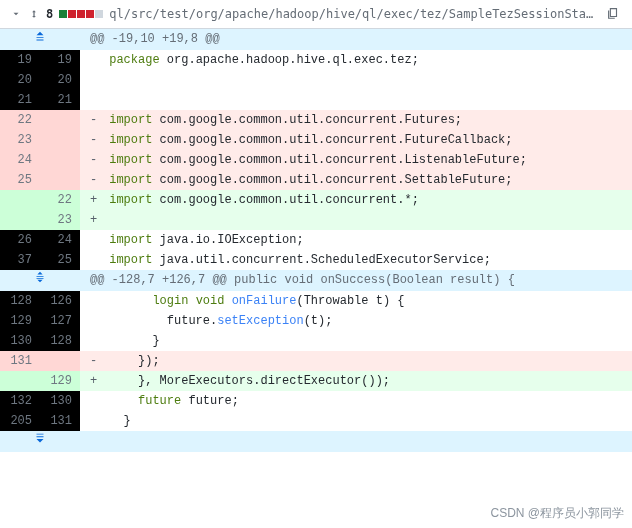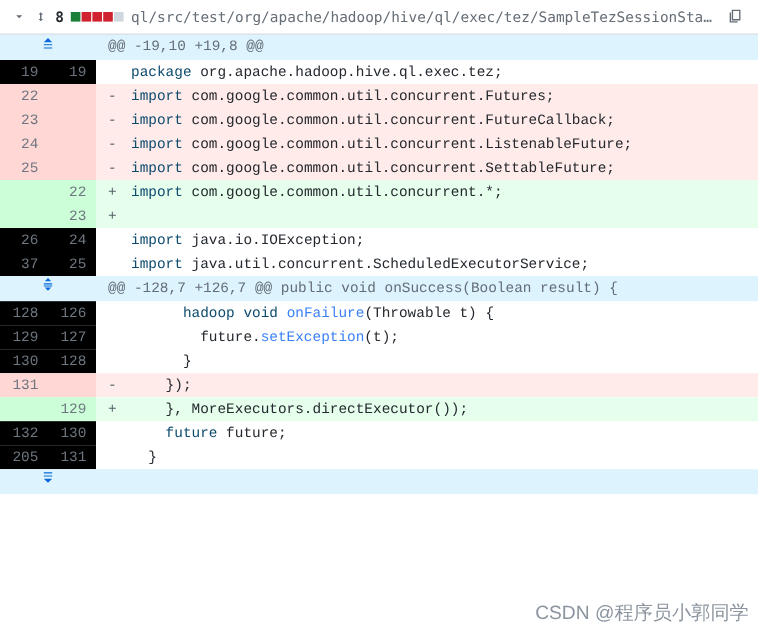--- a/index.html
+++ b/index.html
@@ -18,24 +18,24 @@
 .diff-table td { vertical-align: top; }
 .ln { width: 40px; text-align: right; padding: 0 8px; color: #6e7781; user-select: none; background: #000000; }
 .ln-del { background: #ffd7d5; }
 .ln-add { background: #ccffd8; }
 .code { padding: 0 10px; white-space: pre; }
 .code-del { background: #ffebe9; }
 .code-add { background: #e6ffec; }
 .hunk-row .code { background: #ddf4ff; color: #656d76; }
 .expand-icon { width: 40px; text-align: center; background: #ddf4ff; cursor: pointer; color: #0969da; }
 .expand-icon.double { width: 80px; }
-.kw { color: #0c4a6e; }
+.kw { color: #4d7c0f; }
 .fn { color: #3b82f6; }
 .marker { color: #57606a; display: inline-block; width: 12px; }
-.watermark { position: fixed; right: 8px; bottom: 6px; color: #8c959f; font-size: 16px; }
+.watermark { position: fixed; right: 8px; bottom: 6px; color: #8c959f; font-size: 12px; }
 </style>
 </head>
 <body>
 
 <div class="file-header">
   <span class="chevron">
     <svg width="10" height="10" viewBox="0 0 16 16">
         <path fill="currentColor" d="M4 6l4 4 4-4z"></path>
       </svg>
   </span>
@@ -65,20 +65,30 @@
       <tr class="hunk-row">
         <td class="expand-icon double" colspan="2"><svg width="14" height="14" viewBox="0 0 16 16">
             <path fill="currentColor" d="M8 3l4 4H4zM4 9h8v1H4zM4 12h8v1H4z"></path>
           </svg></td>
         <td class="code">@@ -19,10 +19,8 @@</td>
       </tr>
       <tr>
         <td class="ln ">19</td>
         <td class="ln ">19</td>
         <td class="code "><span class="marker"></span> <span class="kw">package</span> org.apache.hadoop.hive.ql.exec.tez;</td>
+      </tr>
+      <tr>
+        <td class="ln ">20</td>
+        <td class="ln ">20</td>
+        <td class="code "><span class="marker"></span> </td>
+      </tr>
+      <tr>
+        <td class="ln ">21</td>
+        <td class="ln ">21</td>
+        <td class="code "><span class="marker"></span> </td>
       </tr>
       <tr>
         <td class="ln ln-del">22</td>
         <td class="ln ln-del"></td>
         <td class="code code-del"><span class="marker">-</span> <span class="kw">import</span> com.google.common.util.concurrent.Futures;</td>
       </tr>
       <tr>
         <td class="ln ln-del">23</td>
         <td class="ln ln-del"></td>
         <td class="code code-del"><span class="marker">-</span> <span class="kw">import</span> com.google.common.util.concurrent.FutureCallback;</td>
@@ -115,21 +125,21 @@
       </tr>
       <tr class="hunk-row">
         <td class="expand-icon double" colspan="2"><svg width="14" height="14" viewBox="0 0 16 16">
             <path fill="currentColor" d="M8 2l3 3H5zM4 7h8v1H4zM4 9h8v1H4zM8 14l-3-3h6z"></path>
           </svg></td>
         <td class="code">@@ -128,7 +126,7 @@ public void onSuccess(Boolean result) {</td>
       </tr>
       <tr>
         <td class="ln ">128</td>
         <td class="ln ">126</td>
-        <td class="code "><span class="marker"></span>       <span class="kw">hadoop</span> <span class="kw">void</span> <span class="fn">onFailure</span>(Throwable t) {</td>
+        <td class="code "><span class="marker"></span>       <span class="kw">login</span> <span class="kw">void</span> <span class="fn">onFailure</span>(Throwable t) {</td>
       </tr>
       <tr>
         <td class="ln ">129</td>
         <td class="ln ">127</td>
         <td class="code "><span class="marker"></span>         future.<span class="fn">setException</span>(t);</td>
       </tr>
       <tr>
         <td class="ln ">130</td>
         <td class="ln ">128</td>
         <td class="code "><span class="marker"></span>       }</td>

